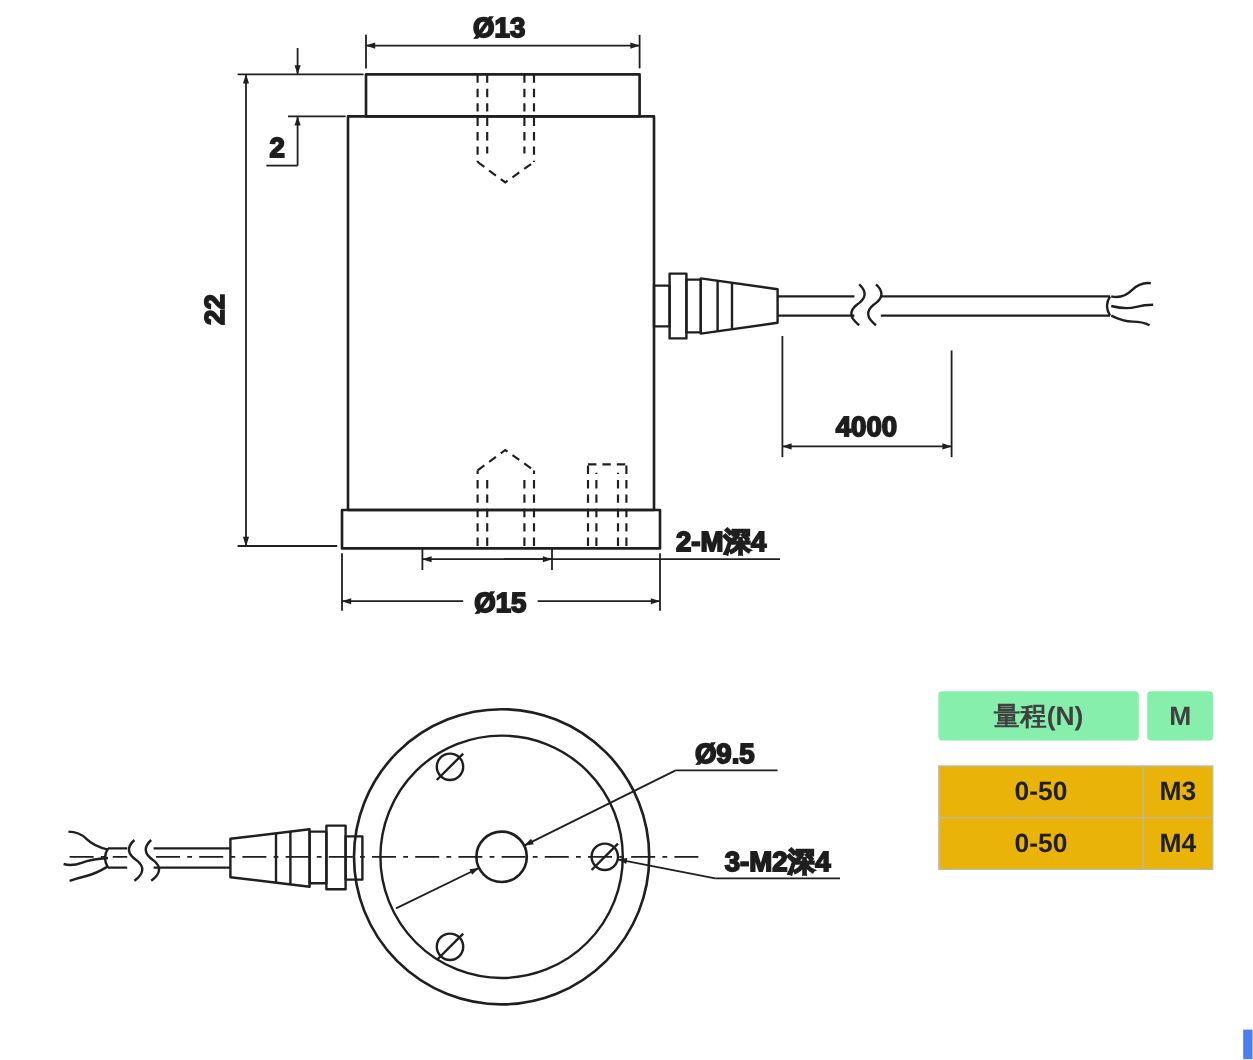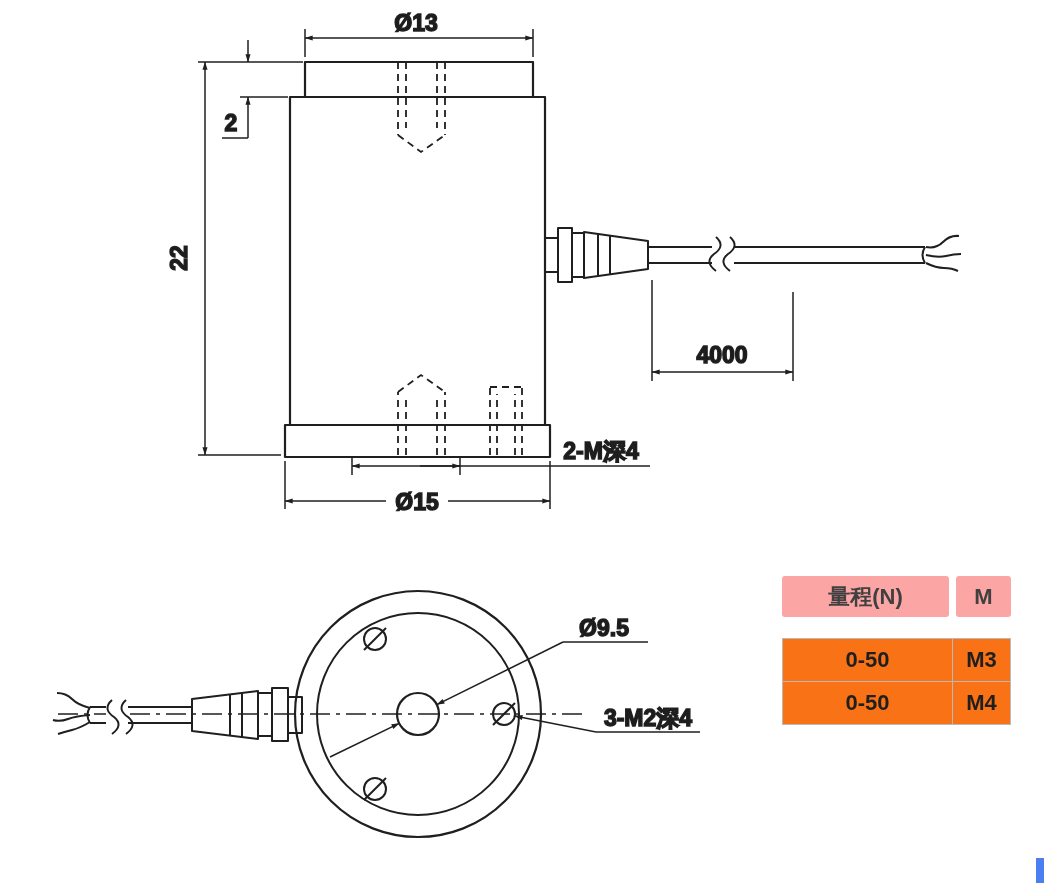--- a/index.html
+++ b/index.html
@@ -10,25 +10,25 @@
   .dim{font-size:23px;}
   .ol{stroke:#1f1f1f;stroke-width:2.2;fill:none;stroke-linejoin:round;}
   .ol2{stroke:#1f1f1f;stroke-width:2;fill:none;stroke-linejoin:round;}
   .thin{stroke:#1f1f1f;stroke-width:1.5;fill:none;}
   .dash{stroke-dasharray:7 5;stroke-width:1.8;}
   .cl{stroke:#1f1f1f;stroke-width:1.5;fill:none;stroke-dasharray:20 6 4 6;}
   .mask{fill:#fff;stroke:none;}
   
   .spec{position:absolute;left:782px;top:576px;width:229px;}
   .spec-head{display:flex;gap:7px;margin-bottom:21px;}
-  .hc{background:#fca5a5;color:#404040;font-weight:700;font-size:22px;display:flex;
+  .hc{background:#86efac;color:#404040;font-weight:700;font-size:22px;display:flex;
       align-items:center;justify-content:center;height:41px;border-radius:3px;}
   .hc1{width:167px;}
   .hc2{flex:1;}
-  .spec-body{border-collapse:collapse;width:229px;background:#f97316;}
+  .spec-body{border-collapse:collapse;width:229px;background:#eab308;}
   .spec-body td{border:1px solid #b9b9b9;height:40px;text-align:center;font-size:22px;
       font-weight:700;color:#1f1f1f;}
   td.c1{width:167px;}
   .corner{position:absolute;left:1036px;top:858px;width:8px;height:25px;background:#4d7df2;}
 </style>
 </head>
 <body>
 
 <div class="canvas">
 

